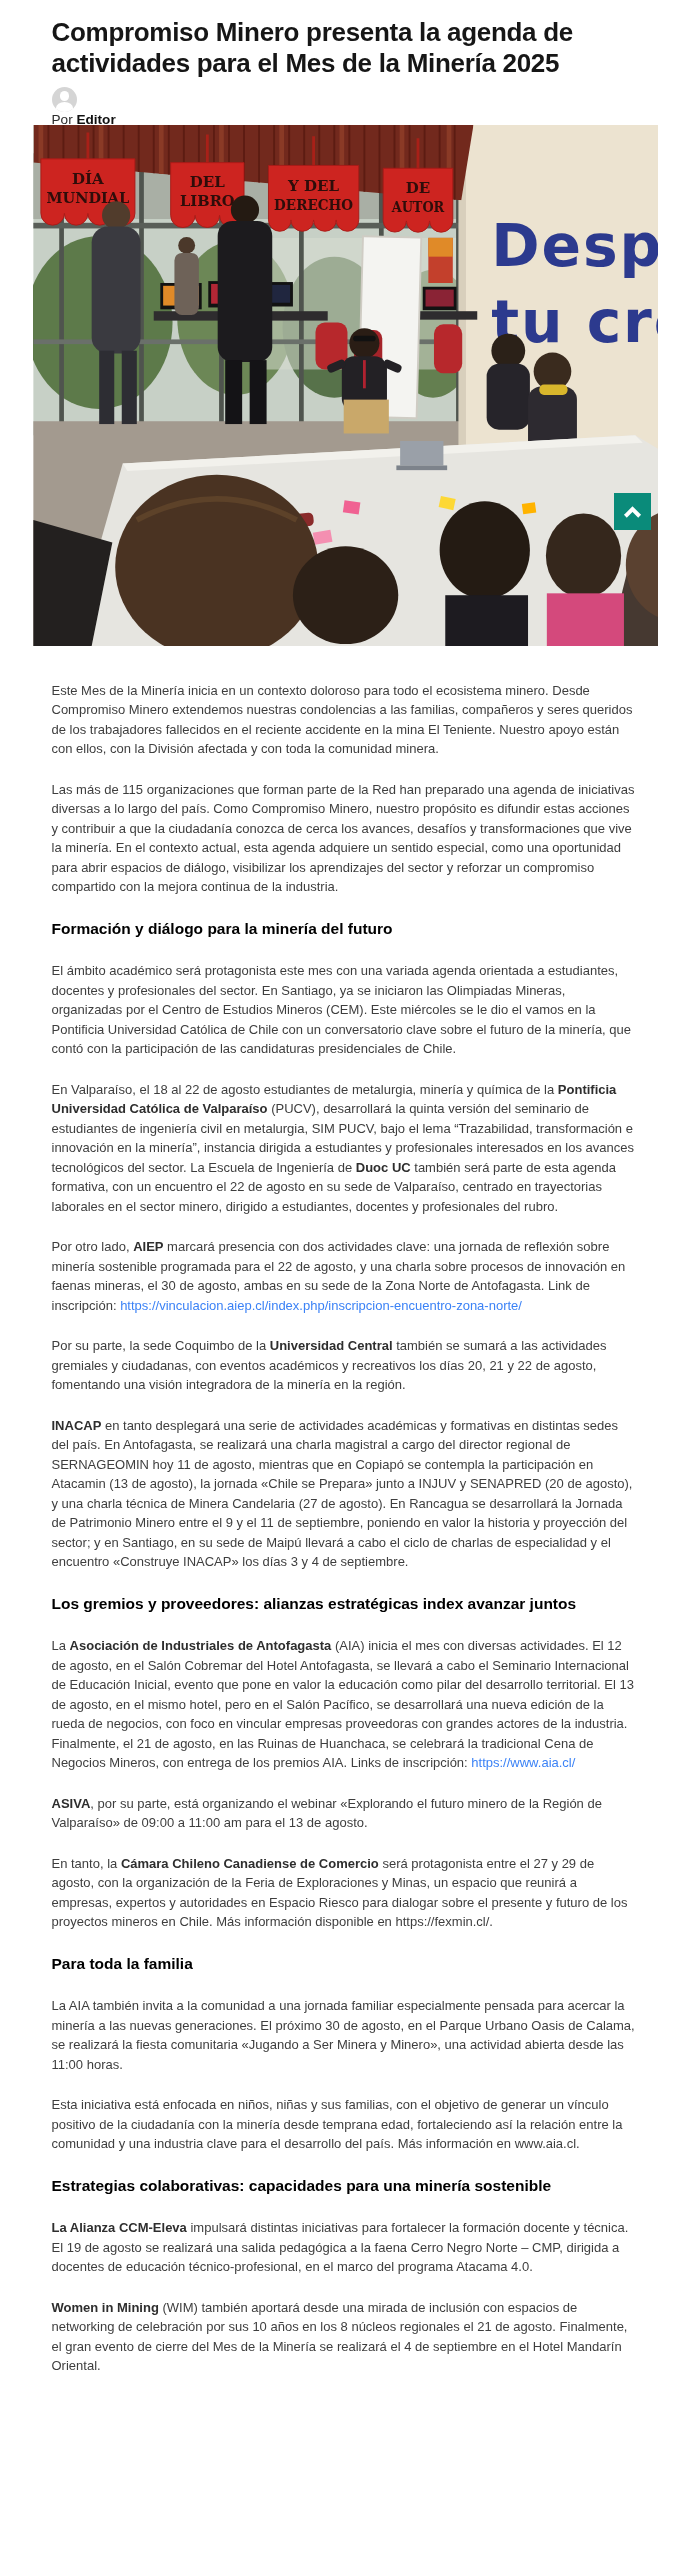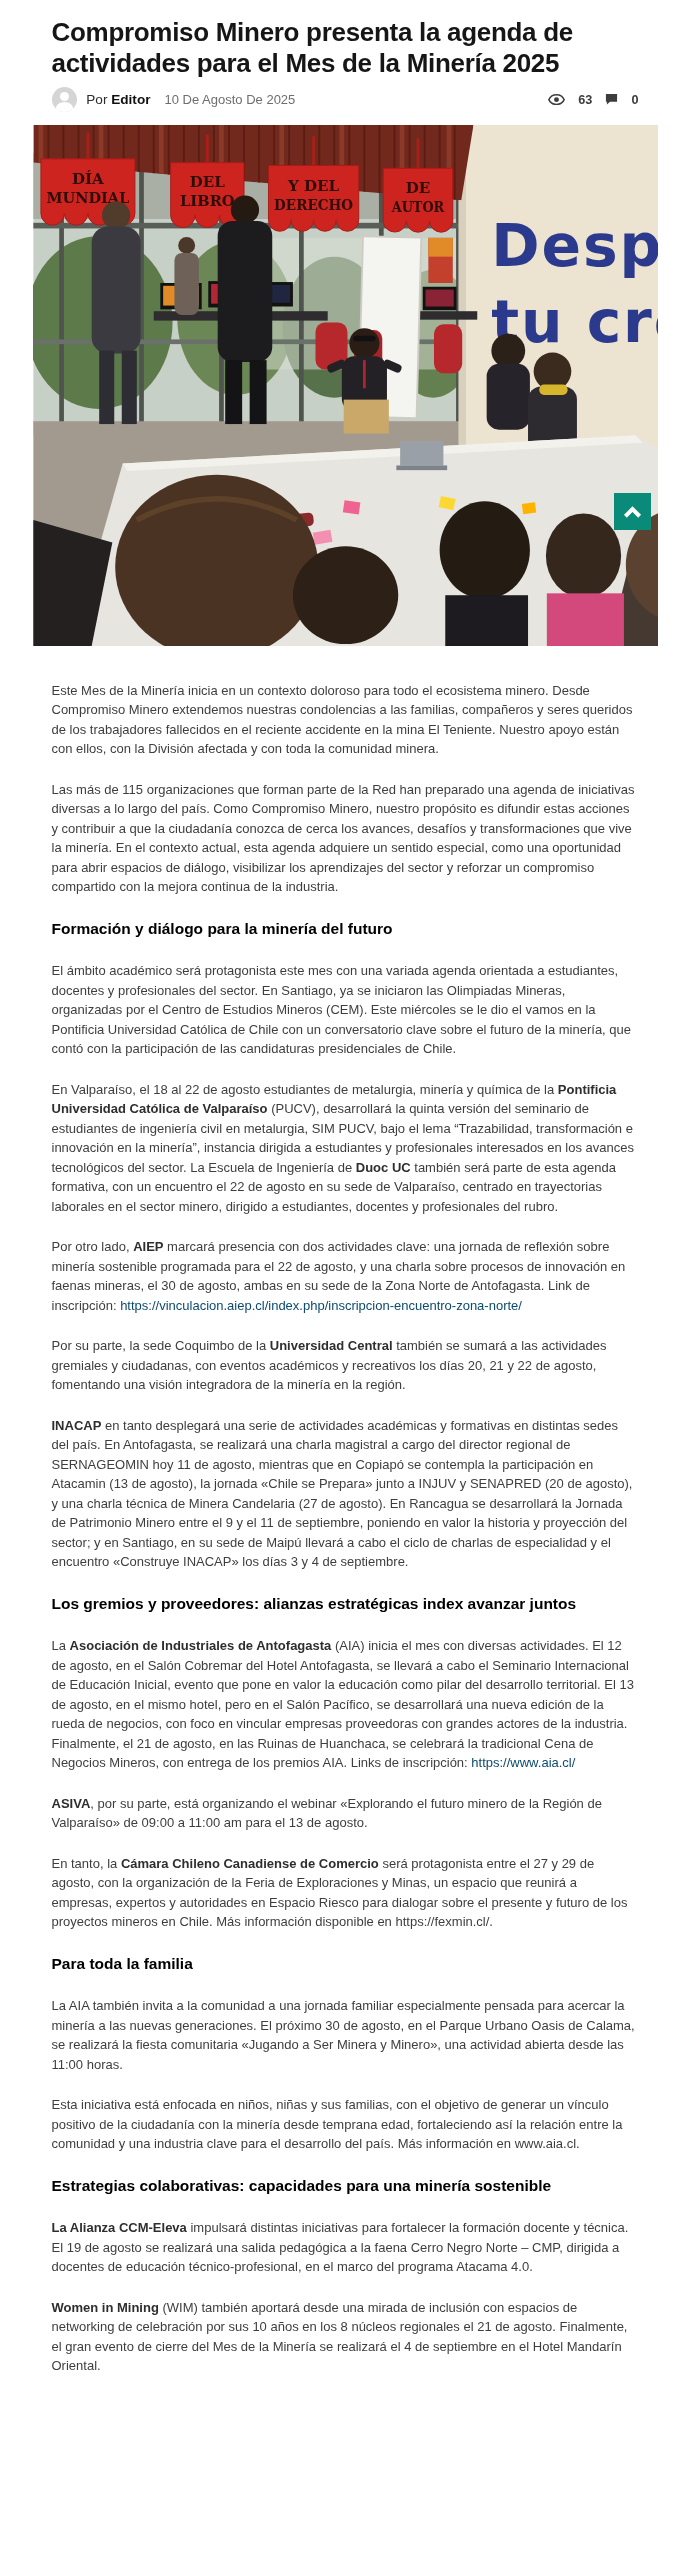--- a/index.html
+++ b/index.html
@@ -4,21 +4,21 @@
 <style>
   * { box-sizing: border-box; }
   html,body { margin:0; padding:0; background:#ffffff; }
   body { font-family:"Liberation Sans", sans-serif; }
   .page { position:relative; width:625px; height:2576px; margin:12px auto; background:#fff; overflow:hidden; }
   .content { padding:0 19px; }
 
   
   h1.title { margin:4.7px 0 0; font-size:26px; line-height:1.2; font-weight:bold;
              color:#161616; letter-spacing:-0.3px; }
-  .meta-row { display:flex; align-items:center; margin:7.5px 0 0; height:26px; }
+  .meta-row { display:flex; margin:7.5px 0 0; height:26px;flex-direction:column; }
   .avatar { position:relative; width:25.4px; height:25.4px; border-radius:50%; background:#d5d5d5;
             overflow:hidden; margin-right:9.4px; flex:0 0 auto; }
   .avatar::before { content:""; position:absolute; left:8px; top:4.7px; width:9.4px; height:9.4px;
             border-radius:50%; background:#fff; }
   .avatar::after { content:""; position:absolute; left:4.2px; top:15.5px; width:17px; height:12.2px;
             border-radius:50% 50% 0 0; background:#fff; }
   .byline { font-size:13.6px; color:#2c2c2c; }
   .byline b { font-weight:bold; color:#111; }
   .meta-date { font-size:13px; color:#6e6e6e; margin-left:14px; }
   .stats { margin-left:auto; display:flex; align-items:center; gap:13px; color:#3d3d3d;
@@ -33,21 +33,21 @@
   .scroll-top { position:absolute; top:481px; right:6.6px; width:37px; height:37px;
                 background:#0a8b7a; border:none; padding:0; display:flex; align-items:center;
                 justify-content:center; cursor:pointer; }
 
   
   .article-body { margin-top:35px; padding-bottom:28px; }
   .article-body p { margin:0 0 21px; font-size:13px; line-height:1.5; color:#3e3e3e; }
   .article-body h3 { margin:11.3px 0 21px; font-size:15.5px; line-height:1.45; color:#000000;
                      font-weight:bold; }
   .article-body strong { font-weight:bold; color:#2e2e2e; }
-  .article-body a.link { color:#0c4a6e; text-decoration:none; overflow-wrap:anywhere; }
+  .article-body a.link { color:#3b82f6; text-decoration:none; overflow-wrap:anywhere; }
 </style>
 </head>
 <body>
 
 <div class="page">
   <div class="content">
     <h1 class="title">Compromiso Minero presenta la agenda de actividades para el Mes de la Minería 2025</h1>
 
     <div class="meta-row">
       <span class="avatar"></span>

